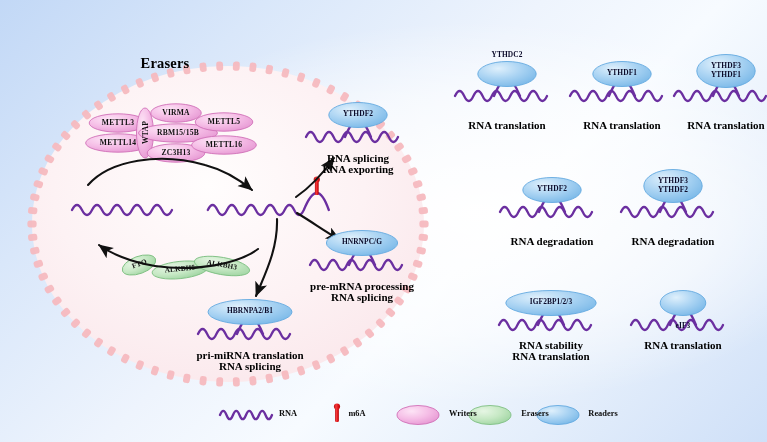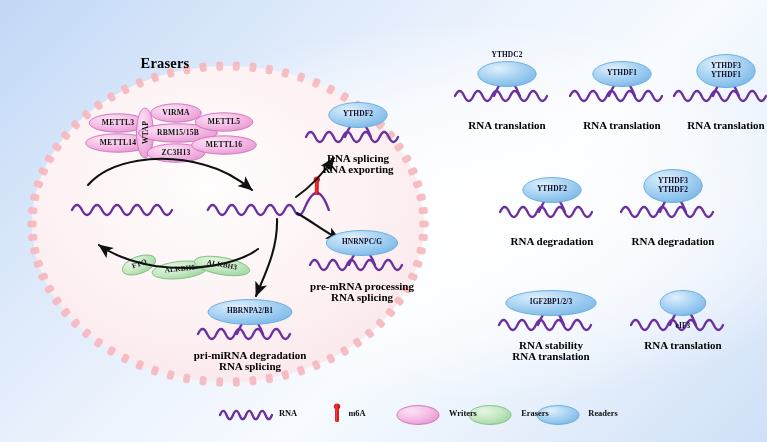--- a/index.html
+++ b/index.html
@@ -289,21 +289,21 @@
       <div class="lbl eraser-txt" style="left: 185px; top: 261px; width: 74px; transform: rotate(10deg);">ALKBH3</div>
     </div>
   <div id="reader-labels">
       <div class="lbl node-txt" style="left: 316.8px; top: 110.2px; width: 82.4px;">YTHDF2</div>
       <div class="lbl cap" style="left: 283px; top: 153px; width: 150px;">RNA splicing</div>
       <div class="lbl cap" style="left: 283px; top: 163.6px; width: 150px;">RNA exporting</div>
       <div class="lbl node-txt" style="left: 314.4px; top: 238.2px; width: 95.2px;">HNRNPC/G</div>
       <div class="lbl cap" style="left: 287px; top: 281px; width: 150px;">pre-mRNA processing</div>
       <div class="lbl cap" style="left: 287px; top: 291.6px; width: 150px;">RNA splicing</div>
       <div class="lbl node-txt" style="left: 196px; top: 307.2px; width: 108px;">HBRNPA2/B1</div>
-      <div class="lbl cap" style="left: 175px; top: 350px; width: 150px;">pri-miRNA degradation</div>
+      <div class="lbl cap" style="left: 175px; top: 350px; width: 150px;">pri-miRNA translation</div>
       <div class="lbl cap" style="left: 175px; top: 360.6px; width: 150px;">RNA splicing</div>
       <div class="lbl node-txt" style="left: 465.8px; top: 51px; width: 82.4px;">YTHDC2</div>
       <div class="lbl cap" style="left: 432px; top: 120px; width: 150px;">RNA translation</div>
       <div class="lbl node-txt" style="left: 580.8px; top: 69.2px; width: 82.4px;">YTHDF1</div>
       <div class="lbl cap" style="left: 547px; top: 120px; width: 150px;">RNA translation</div>
       <div class="lbl node-txt" style="left: 684.8px; top: 61.9px; width: 82.4px;">YTHDF3</div>
       <div class="lbl node-txt" style="left: 684.8px; top: 70.7px; width: 82.4px;">YTHDF1</div>
       <div class="lbl cap" style="left: 651px; top: 120px; width: 150px;">RNA translation</div>
       <div class="lbl node-txt" style="left: 510.8px; top: 185.2px; width: 82.4px;">YTHDF2</div>
       <div class="lbl cap" style="left: 477px; top: 236px; width: 150px;">RNA degradation</div>

